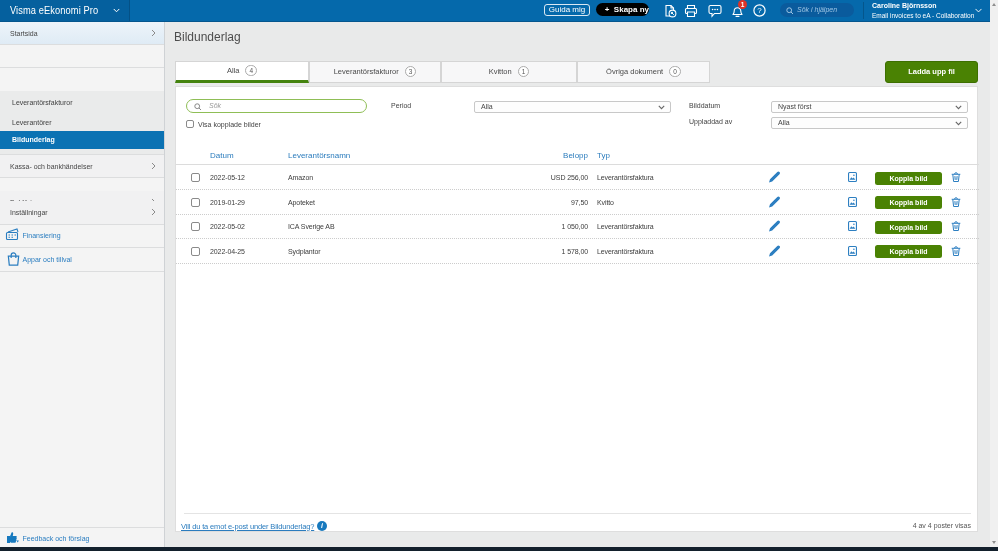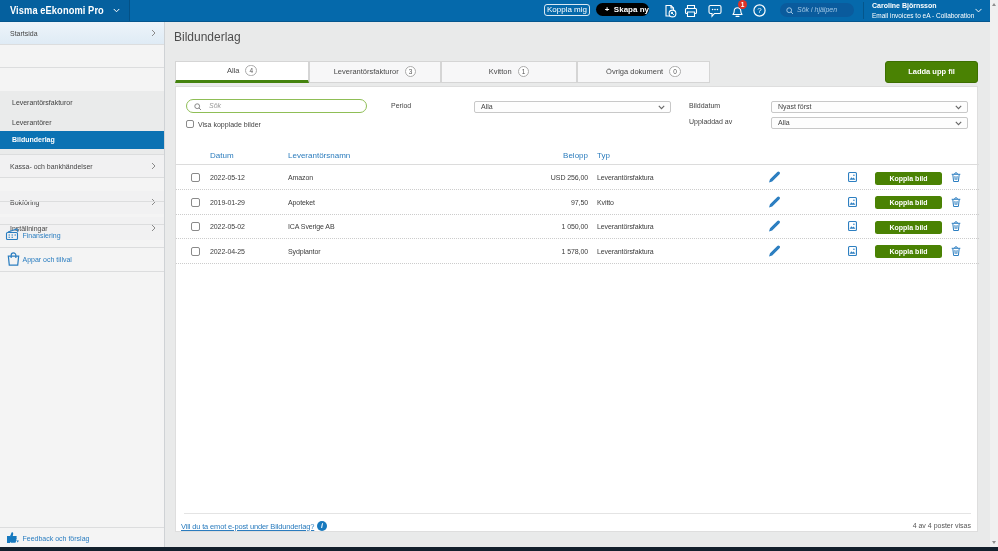--- a/index.html
+++ b/index.html
@@ -1,20 +1,20 @@
 <!DOCTYPE html>
 <html><head>
 <meta charset="utf-8">
 <style>
 * { margin:0; padding:0; box-sizing:border-box; }
 html,body { width:998px; height:551px; overflow:hidden; font-family:"Liberation Sans",sans-serif; background:#e9eaea; }
 .abs { position:absolute; }
 
 #topbar { position:absolute; left:0; top:0; width:990px; height:22px; background:#0569ab; border-bottom:1px solid #05568e; }
-#logo { position:absolute; left:0; top:0; width:130px; height:21px; background:#05609e; border-right:1px solid rgba(0,0,0,0.15); color:#fff; font-size:10.5px; font-weight:700; line-height:21px; padding-left:10px; letter-spacing:0.1px; }
+#logo { position:absolute; left:0; top:0; width:130px; height:21px; background:#05609e; border-right:1px solid rgba(0,0,0,0.15); color:#fff; font-size:10.5px; font-weight:400; line-height:21px; padding-left:10px; letter-spacing:0.1px; }
 #logo svg { position:absolute; right:9px; top:8px; }
 #logo span { display:inline-block; transform:scaleX(0.885); transform-origin:left center; }
 #guida { position:absolute; left:544px; top:4px; width:46px; height:12px; border:1px solid rgba(255,255,255,0.85); border-radius:3px; color:#fff; font-size:8px; line-height:10px; text-align:center; }
 #skapa { position:absolute; left:596px; top:3px; width:53px; height:13px; border-radius:7px; background:#000000; color:#fff; font-size:8px; font-weight:700; line-height:13px; text-align:right; }
 .tbico { position:absolute; top:4px; }
 #badge { position:absolute; left:738px; top:0px; width:9px; height:9px; border-radius:50%; background:#dd3327; color:#fff; font-size:6.5px; font-weight:700; line-height:9px; text-align:center; }
 #tbsearch { position:absolute; left:780px; top:3px; width:74px; height:14px; border-radius:7px; background:#0a5b9d; color:#9dc4e3; font-size:7px; font-style:italic; line-height:14px; padding-left:17px; }
 #tbsearch svg { position:absolute; left:6px; top:3.5px; }
 #tbsep { position:absolute; left:863px; top:2px; width:1px; height:17px; background:rgba(0,0,0,0.18); }
 #uname { position:absolute; left:872px; top:2px; color:#fff; font-size:7px; font-weight:700; }
@@ -70,21 +70,21 @@
 </style>
 </head>
 <body>
 
 <div id="topbar">
   <div id="logo"><span>Visma eEkonomi Pro</span>
     <svg width="7" height="5" viewBox="0 0 8 6">
         <path d="M1 1.5 L4 4.5 L7 1.5" stroke="#fff" stroke-width="1.2" fill="none" stroke-linecap="round"></path>
       </svg>
   </div>
-  <div id="guida">Koppla mig</div>
+  <div id="guida">Guida mig</div>
   <div id="skapa">+&nbsp; Skapa ny</div>
   <svg class="tbico" style="left:663px" width="14" height="14" viewBox="0 0 14 14">
       <path d="M3 1.5 h5 l2.5 2.5 v8 h-7.5 z" fill="none" stroke="#fff" stroke-width="1.1"></path>
       <path d="M8 1.5 v2.5 h2.5" fill="none" stroke="#fff" stroke-width="1.1"></path>
       <circle cx="9.5" cy="9.5" r="3.4" fill="#0569ab" stroke="#fff" stroke-width="1.1"></circle>
       <path d="M10.8 10.8 L8.5 8.5 M8.4 10 v-1.6 h1.6" stroke="#fff" stroke-width="1" fill="none"></path>
     </svg>
   <svg class="tbico" style="left:684px" width="14" height="14" viewBox="0 0 14 14">
       <path d="M3.5 4.5 V1.5 h7 v3" fill="none" stroke="#fff" stroke-width="1.1"></path>
       <rect x="1.5" y="4.5" width="11" height="5" rx="1" fill="none" stroke="#fff" stroke-width="1.1"></rect>
@@ -147,21 +147,21 @@
       </svg>
     </div>
   <div class="sdiv" style="top:155px"></div>
   <div class="sitem" style="top:169px; height:22.5px;">
       <span class="lbl">Bokföring</span>
     <svg width="5" height="8" viewBox="0 0 5 8">
         <path d="M1 1 L4 4 L1 7" stroke="#8a8a8a" stroke-width="1" fill="none"></path>
       </svg>
     </div>
   <div class="sdiv" style="top:178.5px"></div>
-  <div class="sitem" style="top:195px; height:22.5px;">
+  <div class="sitem" style="top:179px; height:22.5px;">
       <span class="lbl">Inställningar</span>
     <svg width="5" height="8" viewBox="0 0 5 8">
         <path d="M1 1 L4 4 L1 7" stroke="#8a8a8a" stroke-width="1" fill="none"></path>
       </svg>
     </div>
   <div class="sdiv" style="top:201.5px"></div>
   <svg class="abs" style="left:5px; top:205px" width="16" height="15" viewBox="0 0 16 15">
       <g fill="none" stroke="#2a7dc0" stroke-width="1.1">
         <rect x="1.5" y="5.5" width="11" height="7" rx="1"></rect>
         <path d="M3 5 l9 -3 l1 3"></path>

